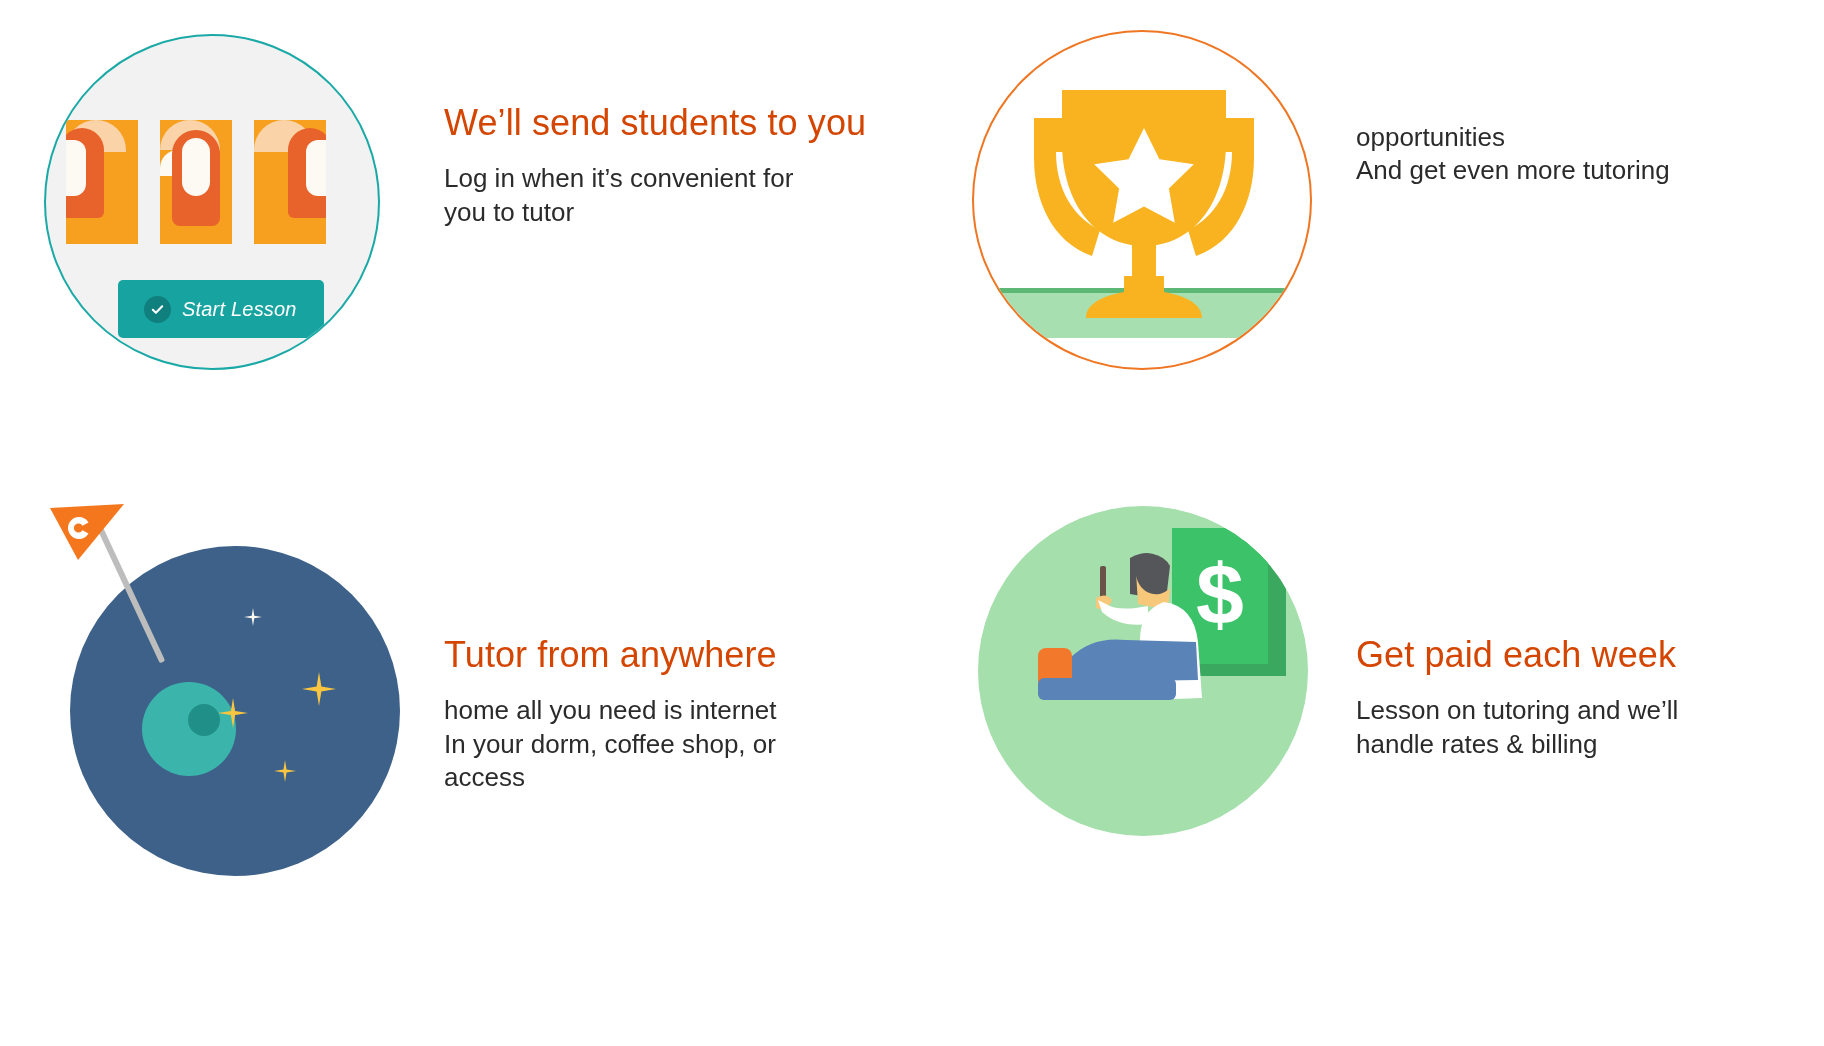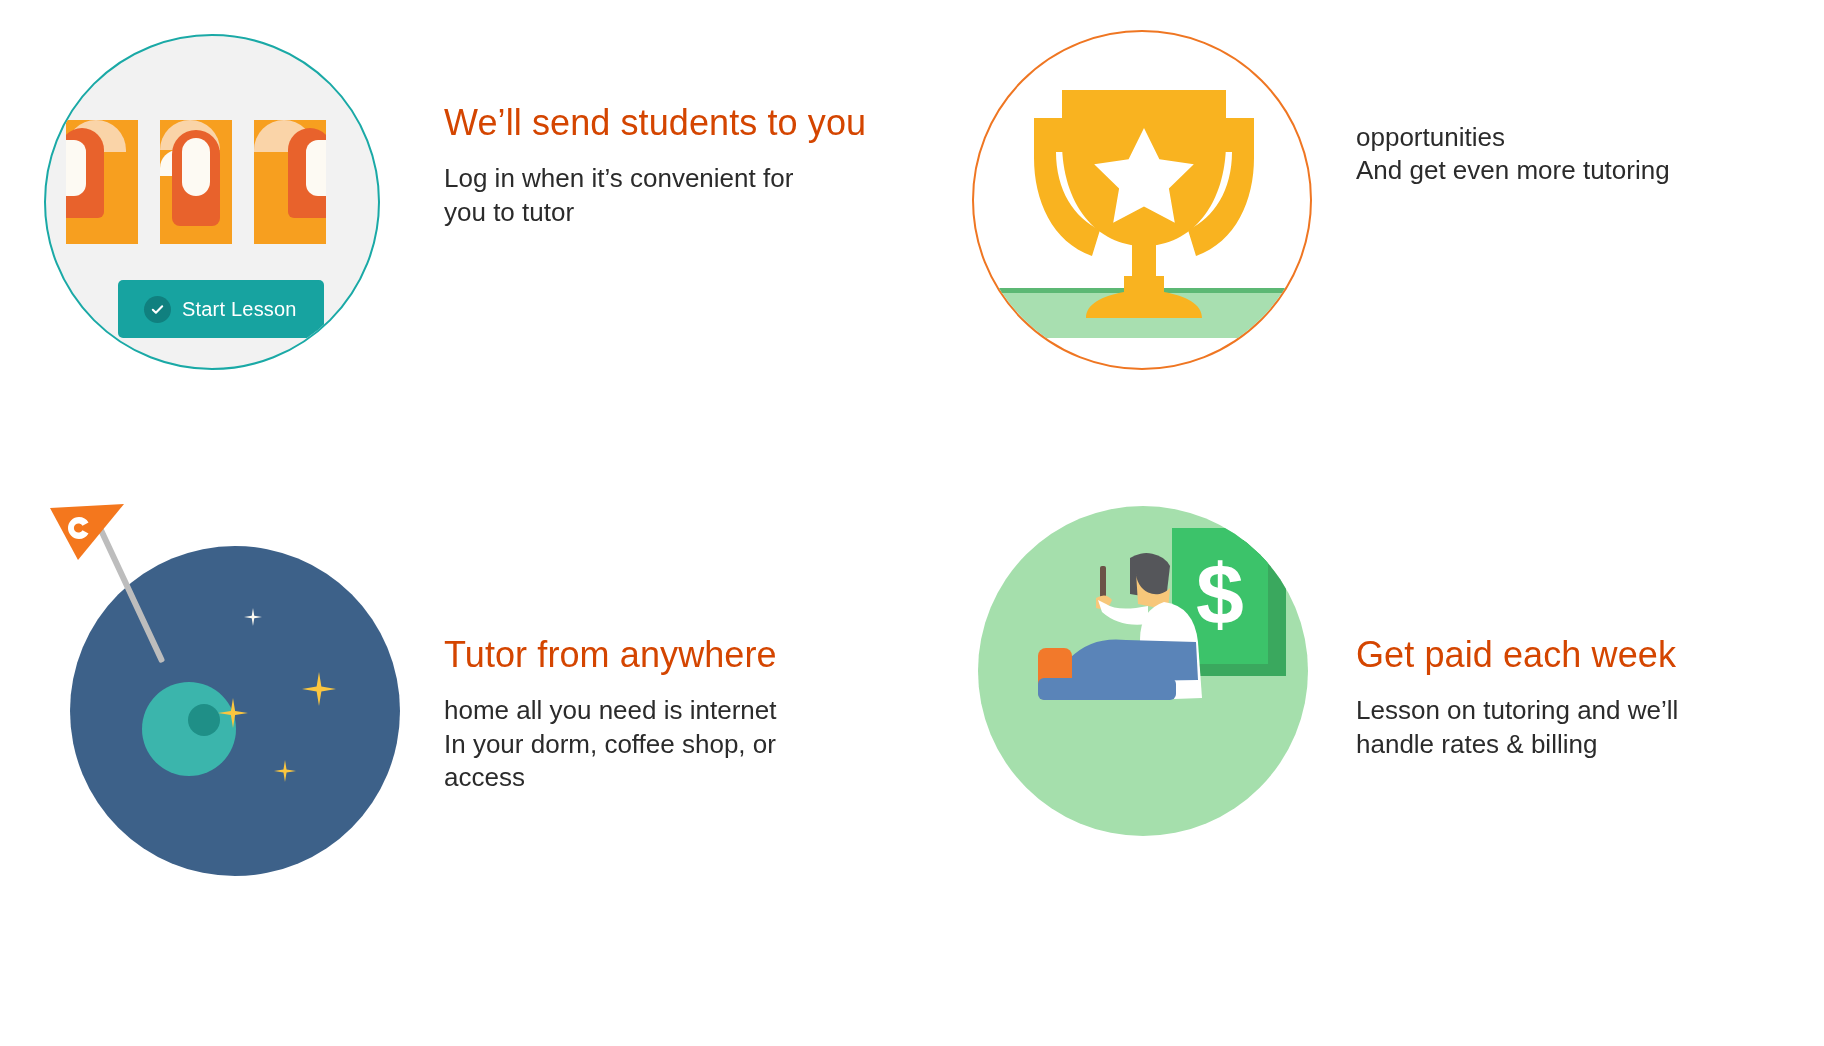--- a/index.html
+++ b/index.html
@@ -32,20 +32,21 @@
     line-height: 1.28; font-weight: 400;
   }
   .body div { white-space: nowrap; }
 
   
   .circ1 {
     position: absolute; left: 2px; top: 16px;
     width: 336px; height: 336px; border-radius: 50%;
     border: 2px solid #1aa9a6; background: #f2f2f2;
     overflow: hidden;
+    font-style: italic;
   }
   .thumbs { position: absolute; top: 84px; left: 0; width: 100%; height: 124px; }
   .thumb { position: absolute; top: 0; width: 72px; height: 124px; background: #f79f1f; overflow: hidden; }
   .thumb.t1 { left: 20px; }
   .thumb.t2 { left: 114px; }
   .thumb.t3 { left: 208px; }
   .hair { position: absolute; background: #e8622c; }
   .face { position: absolute; background: #fdfaf3; }
   
   .t2 .hair-main { left: 12px; top: 10px; width: 48px; height: 96px; border-radius: 24px 24px 8px 8px; }

